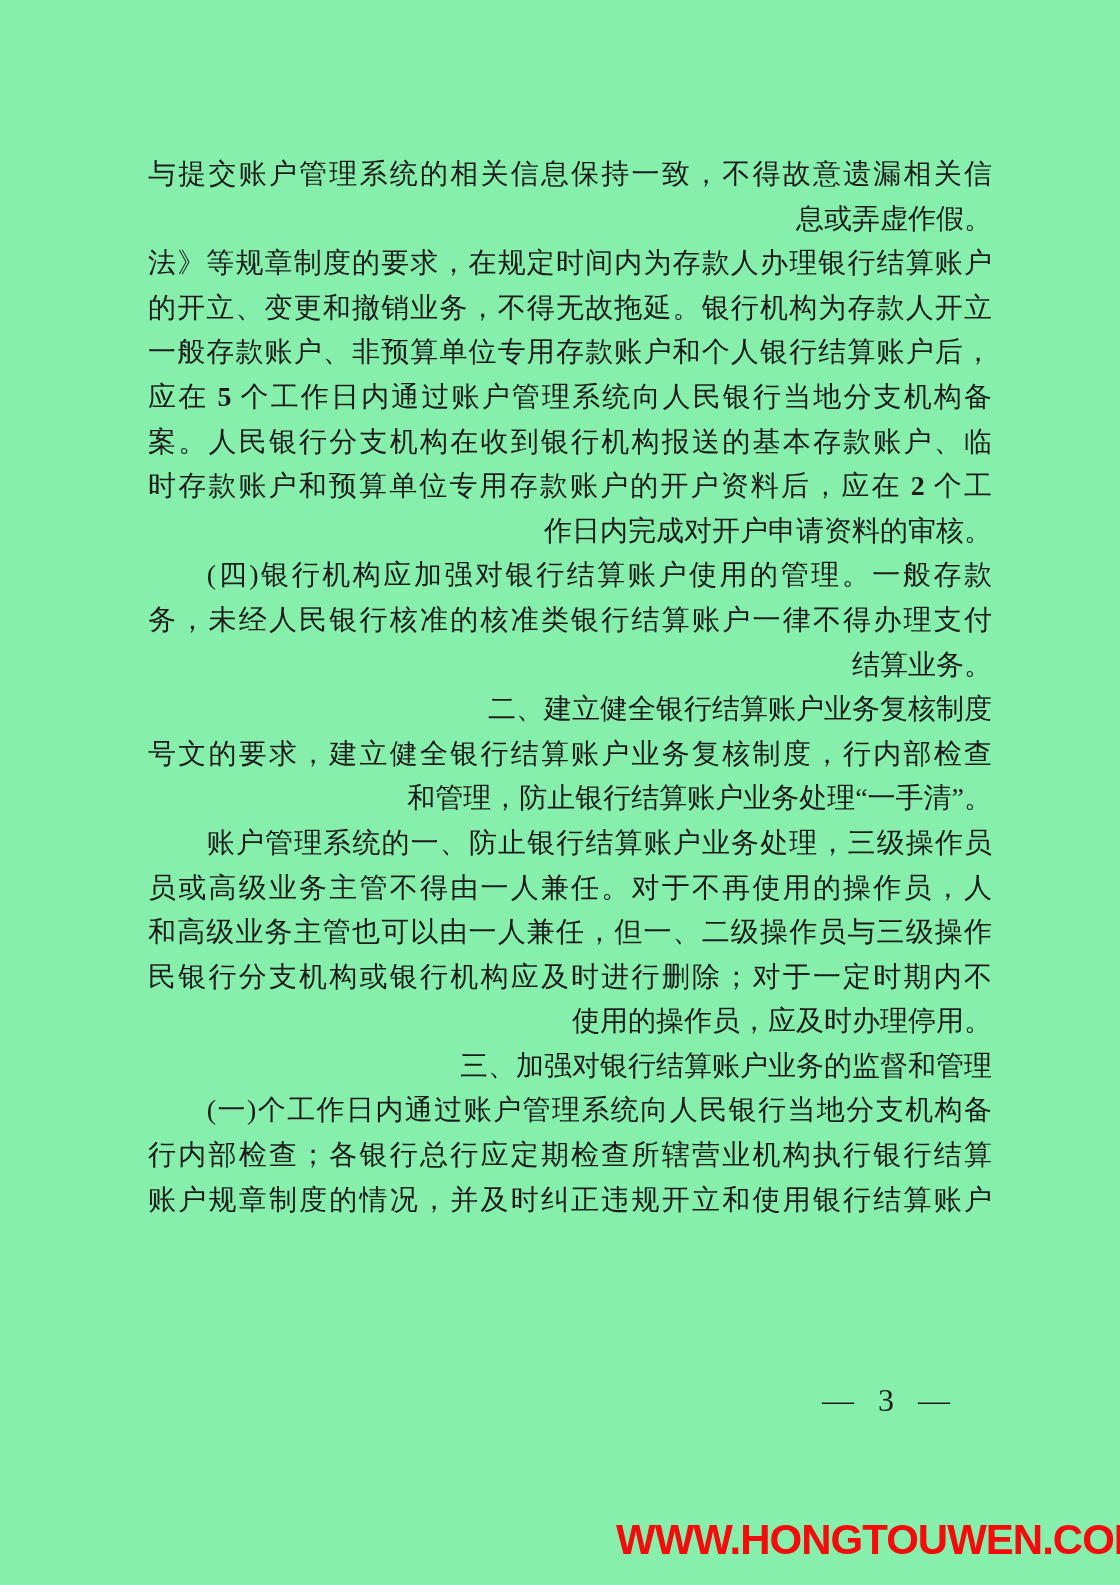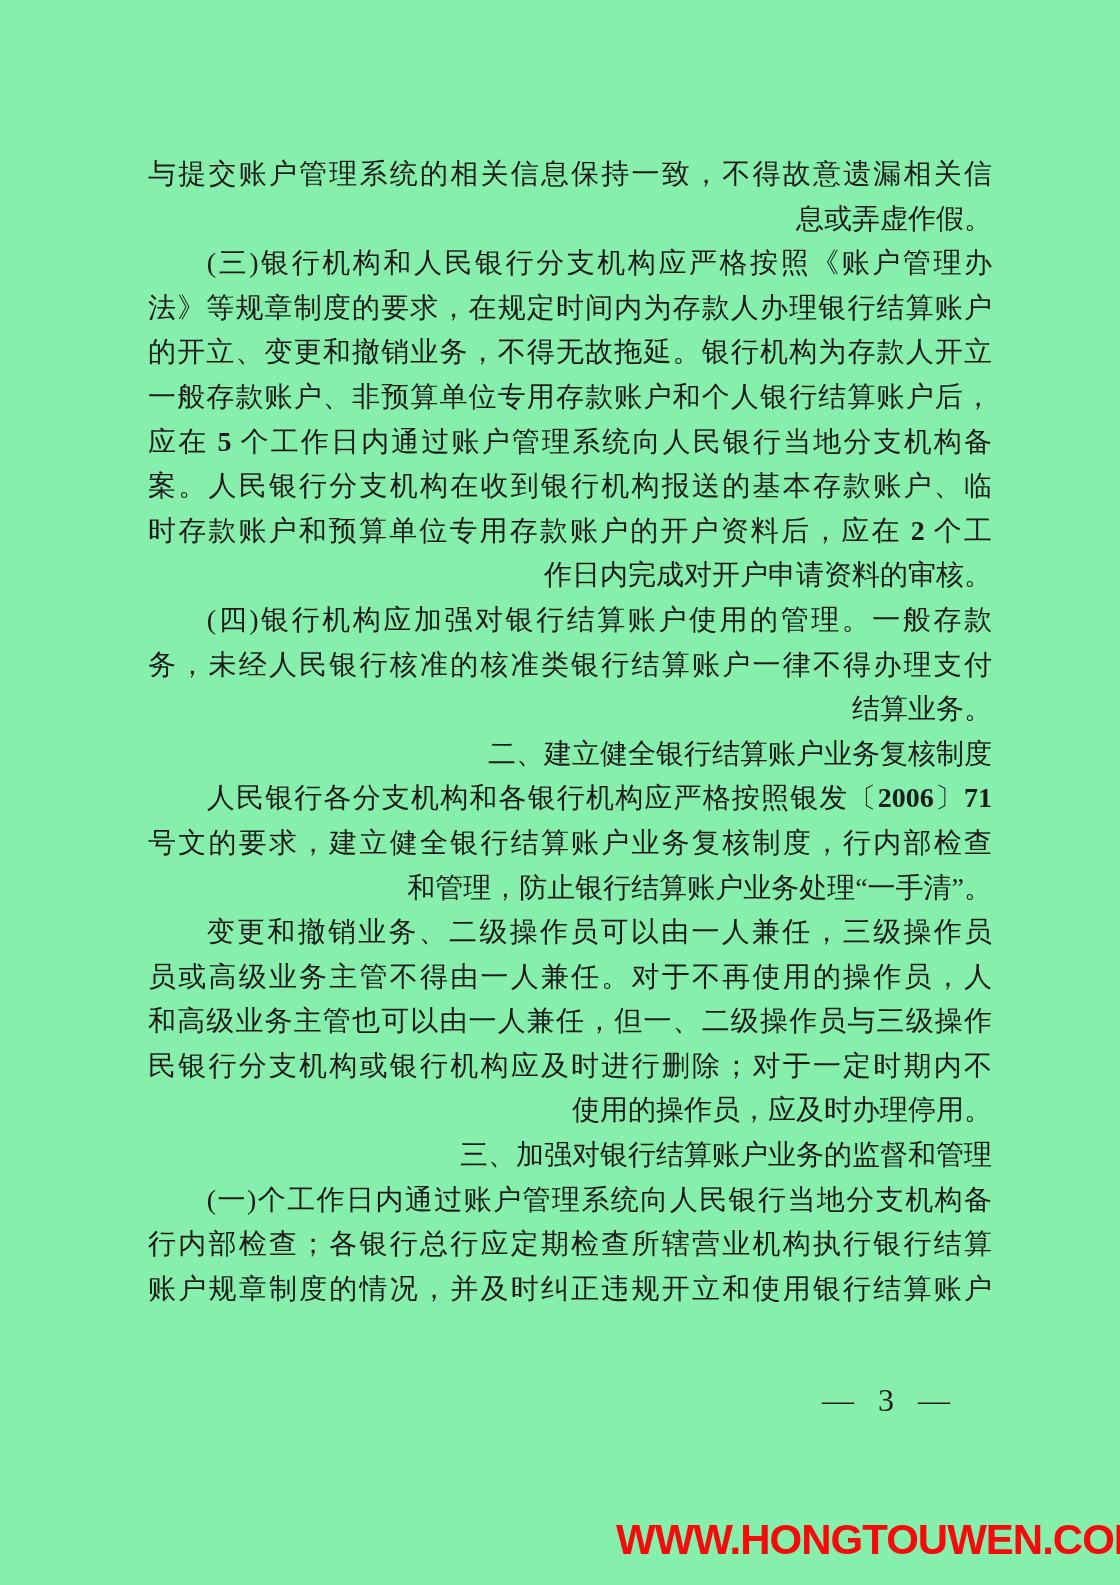--- a/index.html
+++ b/index.html
@@ -64,36 +64,34 @@
     font-family: "Liberation Sans", "DejaVu Sans", sans-serif;
   }
 </style>
 </head>
 <body>
 
 <div class="page">
   <div class="text-block" id="text-block">
       <div class="line j">与提交账户管理系统的相关信息保持一致，不得故意遗漏相关信</div>
       <div class="line">息或弄虚作假。</div>
-      <div class="line j indent">(三)银行机构和人民银行分支机构应严格按照《账户管理办</div>
       <div class="line j">法》等规章制度的要求，在规定时间内为存款人办理银行结算账户</div>
       <div class="line j">的开立、变更和撤销业务，不得无故拖延。银行机构为存款人开立</div>
       <div class="line j">一般存款账户、非预算单位专用存款账户和个人银行结算账户后，</div>
       <div class="line j">应在 <span class="num">5</span> 个工作日内通过账户管理系统向人民银行当地分支机构备</div>
       <div class="line j">案。人民银行分支机构在收到银行机构报送的基本存款账户、临</div>
       <div class="line j">时存款账户和预算单位专用存款账户的开户资料后，应在 <span class="num">2</span> 个工</div>
       <div class="line">作日内完成对开户申请资料的审核。</div>
       <div class="line j indent">(四)银行机构应加强对银行结算账户使用的管理。一般存款</div>
       <div class="line j">务，未经人民银行核准的核准类银行结算账户一律不得办理支付</div>
       <div class="line">结算业务。</div>
       <div class="line indent">二、建立健全银行结算账户业务复核制度</div>
-      <div class="line j indent">人民银行各分支机构和各银行机构应严格按照银发〔<span class="num">2006</span>〕<span class="num">71</span></div>
       <div class="line j">号文的要求，建立健全银行结算账户业务复核制度，行内部检查</div>
       <div class="line">和管理，防止银行结算账户业务处理“一手清”。</div>
-      <div class="line j indent">变更和撤销业务、二级操作员可以由一人兼任，三级操作员</div>
+      <div class="line j indent">账户管理系统的一、防止银行结算账户业务处理，三级操作员</div>
       <div class="line j">员或高级业务主管不得由一人兼任。对于不再使用的操作员，人</div>
       <div class="line j">和高级业务主管也可以由一人兼任，但一、二级操作员与三级操作</div>
       <div class="line j">民银行分支机构或银行机构应及时进行删除；对于一定时期内不</div>
       <div class="line">使用的操作员，应及时办理停用。</div>
       <div class="line indent">三、加强对银行结算账户业务的监督和管理</div>
       <div class="line j indent">(一)个工作日内通过账户管理系统向人民银行当地分支机构备</div>
       <div class="line j">行内部检查；各银行总行应定期检查所辖营业机构执行银行结算</div>
       <div class="line j">账户规章制度的情况，并及时纠正违规开立和使用银行结算账户</div>
     </div>
 

